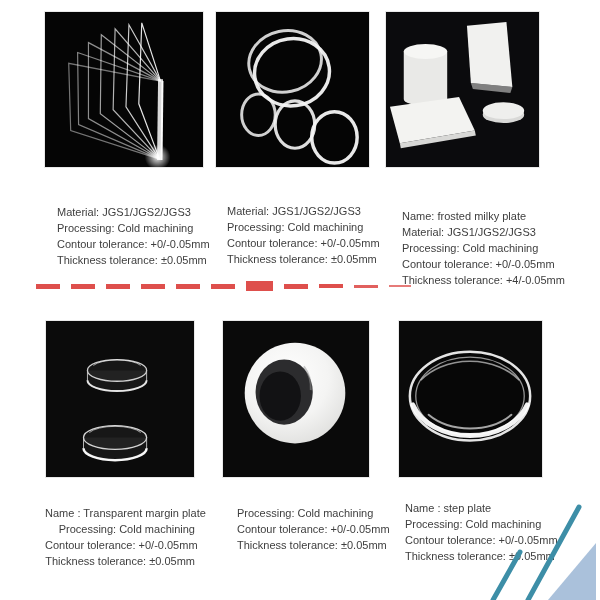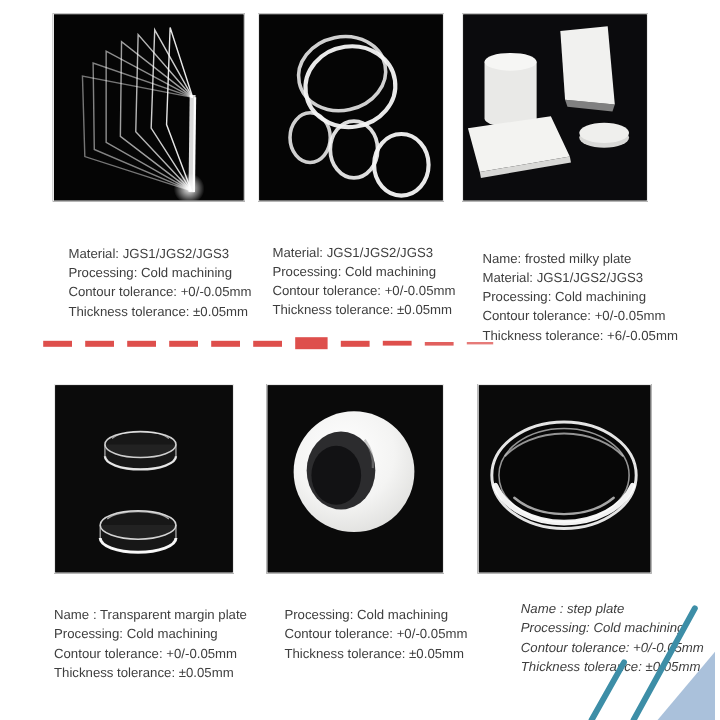--- a/index.html
+++ b/index.html
@@ -23,25 +23,25 @@
   .specs .line{white-space:nowrap;}
 
   
   #card1{left:44px;top:11px;width:160px;}
   #card1 .specs{margin:36px 0 0 13px;}
   #card2{left:215px;top:11px;width:155px;}
   #card2 .specs{margin:35px 0 0 12px;}
   #card3{left:385px;top:11px;width:156px;}
   #card3 .specs{margin:40px 0 0 17px;}
   #card4{left:45px;top:320px;width:150px;}
-  #card4 .specs{margin:27px 0 0 0;}
+  #card4 .specs{margin:27px 0 0 0;text-align:right;}
   #card5{left:222px;top:320px;width:148px;}
   #card5 .specs{margin:27px 0 0 15px;}
   #card6{left:398px;top:320px;width:145px;}
-  #card6 .specs{margin:22px 0 0 36px;font-style:italic;}
+  #card6 .specs{margin:22px 0 0 7px;}
 
   
   .divider{
     position:absolute;left:36px;top:280px;height:12px;
     display:flex;align-items:center;gap:11px;
   }
   .dash{width:24px;height:5px;background:var(--divider_red);}
   .dash:nth-child(7){height:10px;width:27px;}
   .dash:nth-child(9){height:4px;}
   .dash:nth-child(10){height:3px;opacity:.9;}
@@ -117,21 +117,21 @@
       <path d="M4,96 L74,86 L90,120 L14,133 Z" fill="#f3f3f1"></path>
 
       <ellipse cx="119" cy="104" rx="21" ry="8.5" fill="#d9d9d7"></ellipse>
       <ellipse cx="119" cy="100" rx="21" ry="8.5" fill="#efefed"></ellipse>
     </svg>
     <div class="specs">
       <div class="line">Name: frosted milky plate</div>
       <div class="line">Material: JGS1/JGS2/JGS3</div>
       <div class="line">Processing: Cold machining</div>
       <div class="line">Contour tolerance: +0/-0.05mm</div>
-      <div class="line">Thickness tolerance: +6/-0.05mm</div>
+      <div class="line">Thickness tolerance: +4/-0.05mm</div>
     </div>
   </section>
 
   <section class="card" id="card4">
     <svg class="photo" width="150" height="158" viewBox="0 0 150 158">
       <rect width="150" height="158" fill="#0b0b0b"></rect>
 
       <path d="M42,50 L42,60 A30,11 0 0 0 102,60 L102,50" fill="rgba(255,255,255,0.05)" stroke="#bbbbbb" stroke-width="1"></path>
       <ellipse cx="72" cy="50" rx="30" ry="11" fill="rgba(255,255,255,0.05)" stroke="#cfcfcf" stroke-width="1.3"></ellipse>
       <path d="M42,60 A30,11 0 0 0 102,60" fill="none" stroke="#f0f0f0" stroke-width="2" stroke-opacity="0.9"></path>

